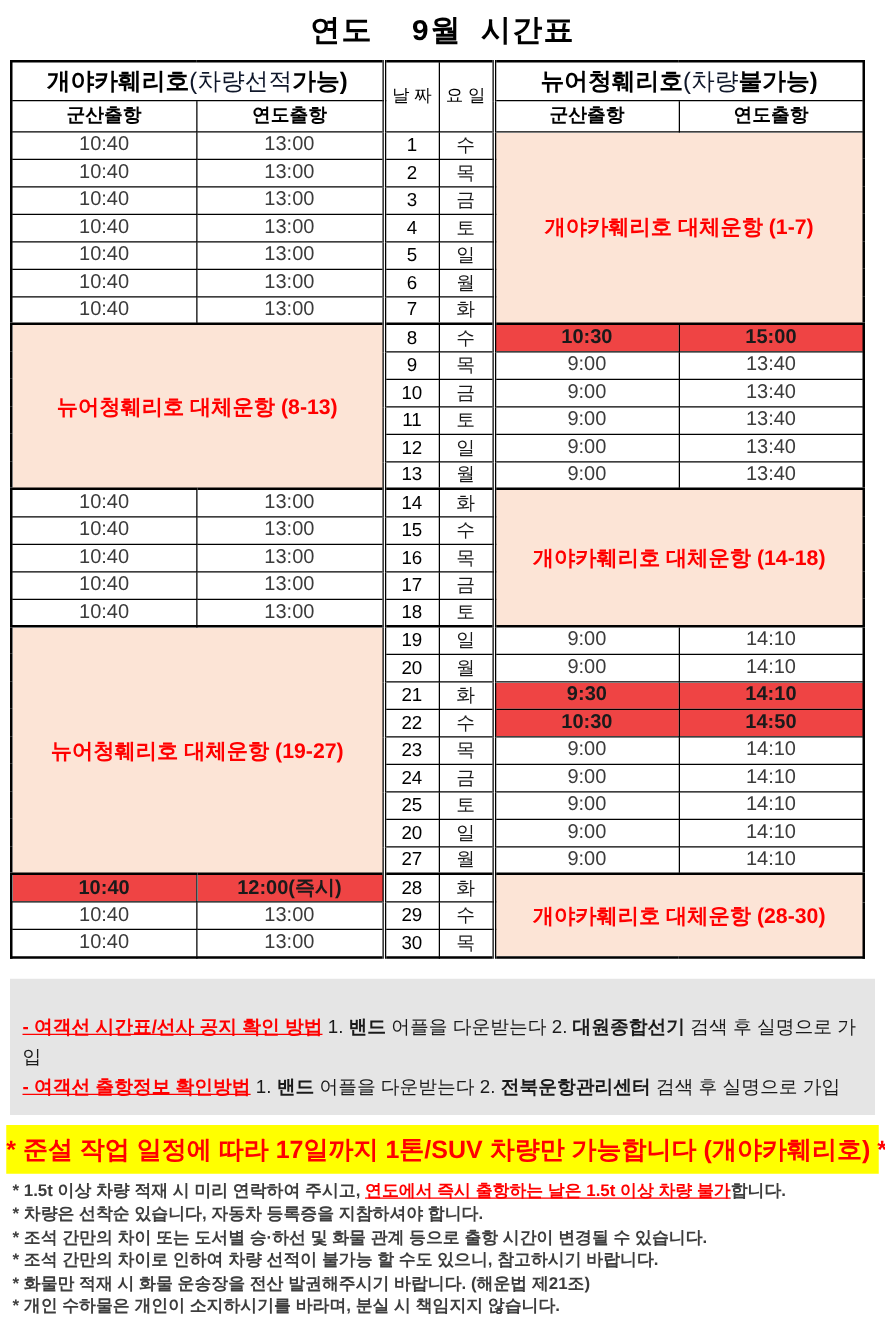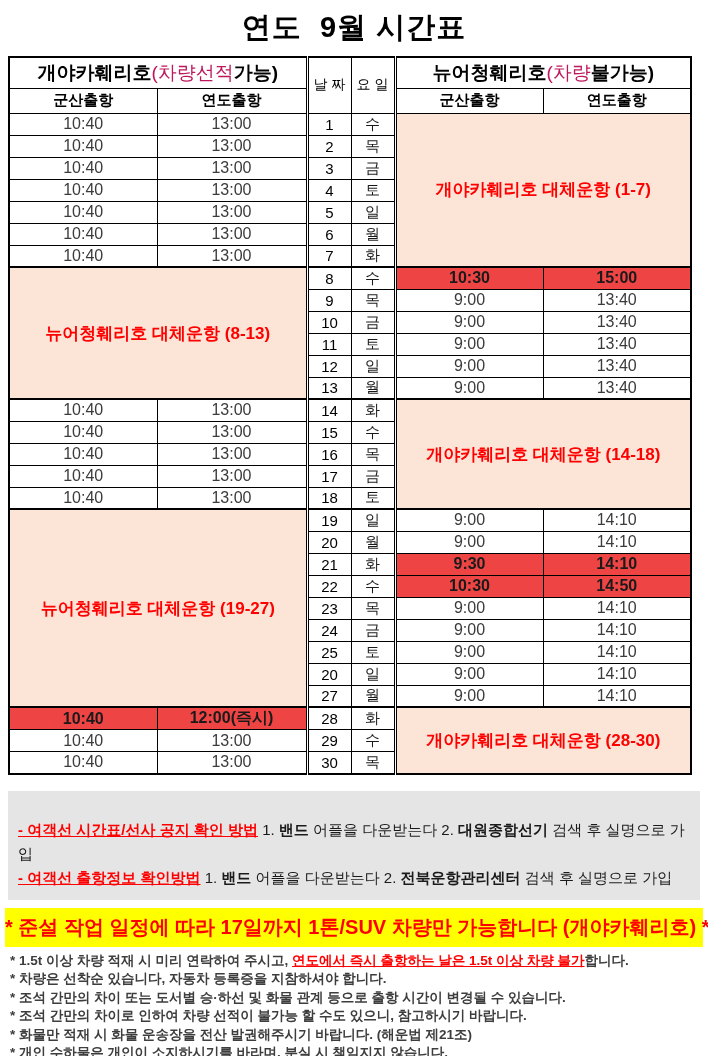--- a/index.html
+++ b/index.html
@@ -6,38 +6,38 @@
   html, body { margin: 0; padding: 0; }
   body {
     width: 708px; height: 1056px;
     background: #ffffff;
     font-family: "Liberation Sans", "DejaVu Sans", sans-serif;
     color: #000;
   }
   .title {
     margin: 0; padding: 8px 0 6px;
     text-align: center;
-    font-size: 29px; font-weight: bold;
-    white-space: pre; letter-spacing: 1px;
+    font-size: 24px; font-weight: bold;
+    white-space: pre; letter-spacing: 1px; font-family: Liberation Mono, monospace;
   }
   table.tt {
     border-collapse: collapse;
     table-layout: fixed;
     margin: 2px 0 0 8px;
     border: 2px solid #000;
   }
   table.tt th, table.tt td {
     border: 1px solid #000;
     padding: 0;
     text-align: center;
     vertical-align: middle;
     overflow: hidden;
   }
   .ship-title { height: 31px; font-size: 19px; font-weight: bold; }
-  .ship-title .n { font-weight: normal; color: #be185d; }
+  .ship-title .n { font-weight: normal; color: #0f172a; }
   .sub-h { height: 25px; font-size: 15px; font-weight: bold; }
   .dh { font-size: 14px; font-weight: normal; white-space: pre; }
   tr.body-row { height: 22px; }
   td.time { font-size: 16px; color: #3b3b3b; }
   td.date { font-size: 15px; color: #000; }
   td.day  { font-size: 15px; color: #1a1a1a; }
   td.merge {
     background: #fce4d6;
     color: #ff0000;
     font-weight: bold;

